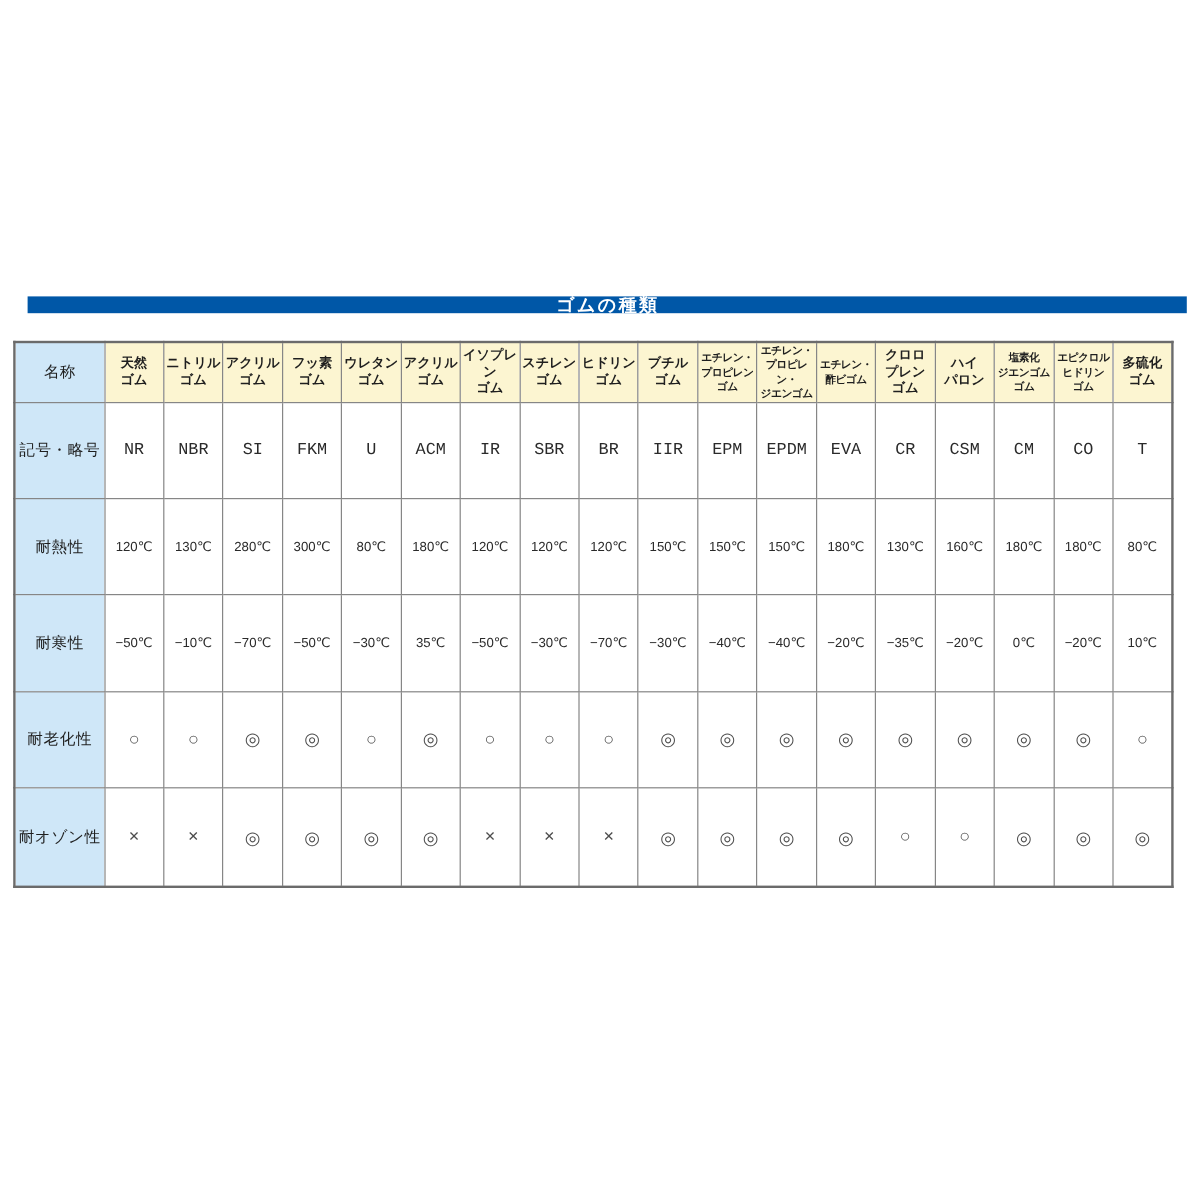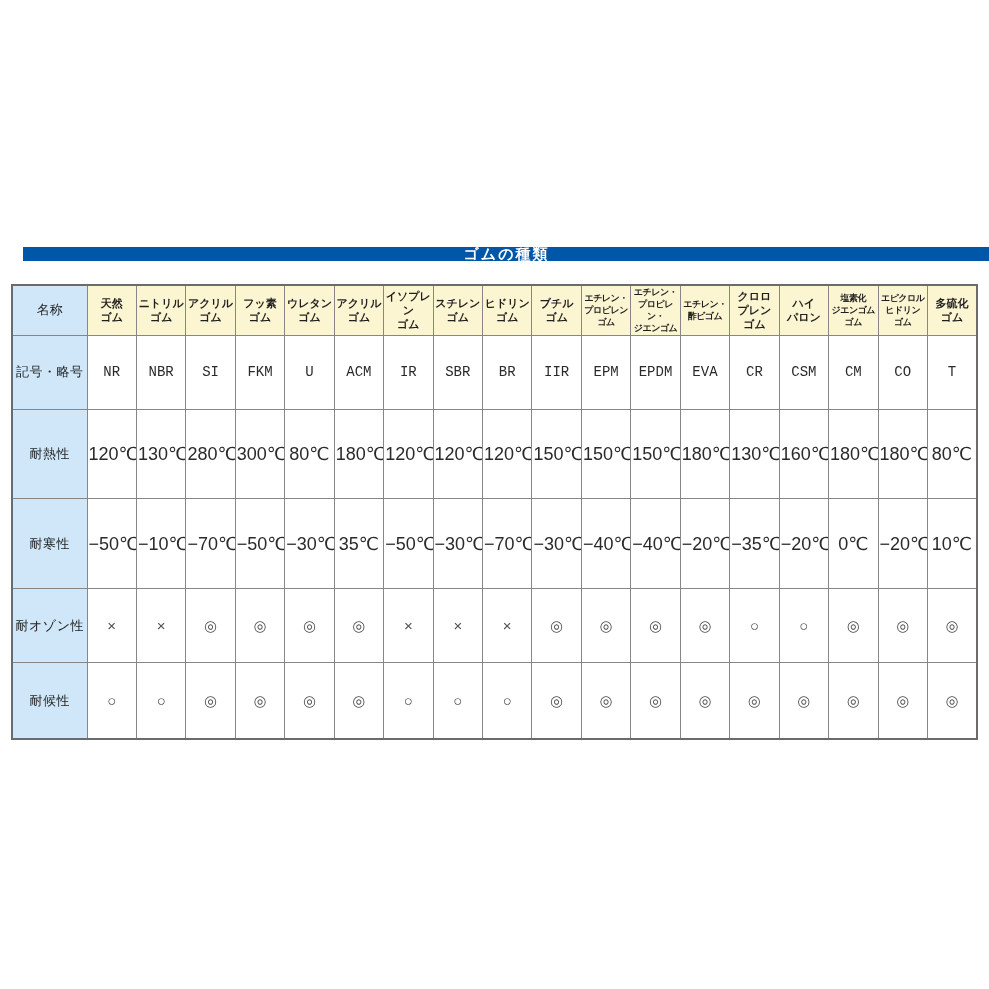--- a/index.html
+++ b/index.html
@@ -56,21 +56,21 @@
     background: var(--header-bg);
     font-weight: bold;
     font-size: 11px;
     line-height: 1.3;
     color: var(--text);
     white-space: pre-line;
   }
   th.col-head.small { font-size: 9px; line-height: 1.35; letter-spacing: -0.5px; }
   td.cell { background: var(--cell-bg); color: #2a2a2a; }
   td.cell.abbr  { font-size: 14px; font-family: Liberation Mono, monospace; }
-  td.cell.temp  { font-size: 18px; }
+  td.cell.temp  { font-size: 11px; }
   td.cell.glyph { font-size: 15px; color: var(--glyph); }
 </style>
 </head>
 <body>
 
 <div class="sheet">
   <div class="title-bar">
     <span>ゴムの種類</span>
   </div>
   <table class="rubber">
@@ -199,56 +199,56 @@
           <td class="cell temp">−40℃</td>
           <td class="cell temp">−40℃</td>
           <td class="cell temp">−20℃</td>
           <td class="cell temp">−35℃</td>
           <td class="cell temp">−20℃</td>
           <td class="cell temp">0℃</td>
           <td class="cell temp">−20℃</td>
           <td class="cell temp">10℃</td>
         </tr>
         <tr>
+          <td class="row-label">耐老化性</td>
+          <td class="cell glyph">○</td>
+          <td class="cell glyph">○</td>
+          <td class="cell glyph">◎</td>
+          <td class="cell glyph">◎</td>
+          <td class="cell glyph">○</td>
+          <td class="cell glyph">◎</td>
+          <td class="cell glyph">○</td>
+          <td class="cell glyph">○</td>
+          <td class="cell glyph">○</td>
+          <td class="cell glyph">◎</td>
+          <td class="cell glyph">◎</td>
+          <td class="cell glyph">◎</td>
+          <td class="cell glyph">◎</td>
+          <td class="cell glyph">◎</td>
+          <td class="cell glyph">◎</td>
+          <td class="cell glyph">◎</td>
+          <td class="cell glyph">◎</td>
+          <td class="cell glyph">○</td>
+        </tr>
+        <tr>
           <td class="row-label">耐オゾン性</td>
           <td class="cell glyph">×</td>
           <td class="cell glyph">×</td>
           <td class="cell glyph">◎</td>
           <td class="cell glyph">◎</td>
           <td class="cell glyph">◎</td>
           <td class="cell glyph">◎</td>
           <td class="cell glyph">×</td>
           <td class="cell glyph">×</td>
           <td class="cell glyph">×</td>
           <td class="cell glyph">◎</td>
           <td class="cell glyph">◎</td>
           <td class="cell glyph">◎</td>
           <td class="cell glyph">◎</td>
           <td class="cell glyph">○</td>
           <td class="cell glyph">○</td>
-          <td class="cell glyph">◎</td>
-          <td class="cell glyph">◎</td>
-          <td class="cell glyph">◎</td>
-        </tr>
-        <tr>
-          <td class="row-label">耐候性</td>
-          <td class="cell glyph">○</td>
-          <td class="cell glyph">○</td>
-          <td class="cell glyph">◎</td>
-          <td class="cell glyph">◎</td>
-          <td class="cell glyph">◎</td>
-          <td class="cell glyph">◎</td>
-          <td class="cell glyph">○</td>
-          <td class="cell glyph">○</td>
-          <td class="cell glyph">○</td>
-          <td class="cell glyph">◎</td>
-          <td class="cell glyph">◎</td>
-          <td class="cell glyph">◎</td>
-          <td class="cell glyph">◎</td>
-          <td class="cell glyph">◎</td>
-          <td class="cell glyph">◎</td>
           <td class="cell glyph">◎</td>
           <td class="cell glyph">◎</td>
           <td class="cell glyph">◎</td>
         </tr>
       </tbody>
   </table>
 </div>
 
 </body></html>

